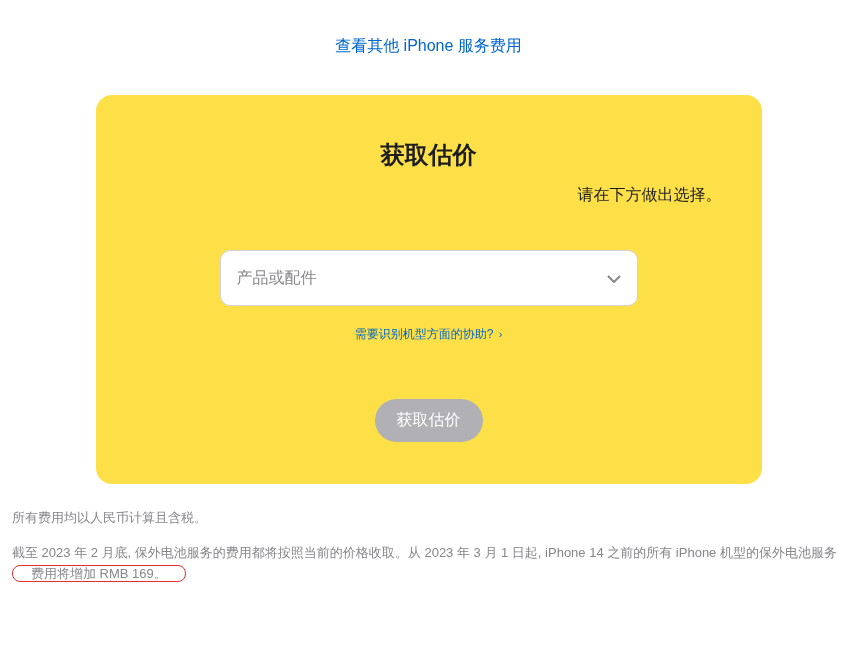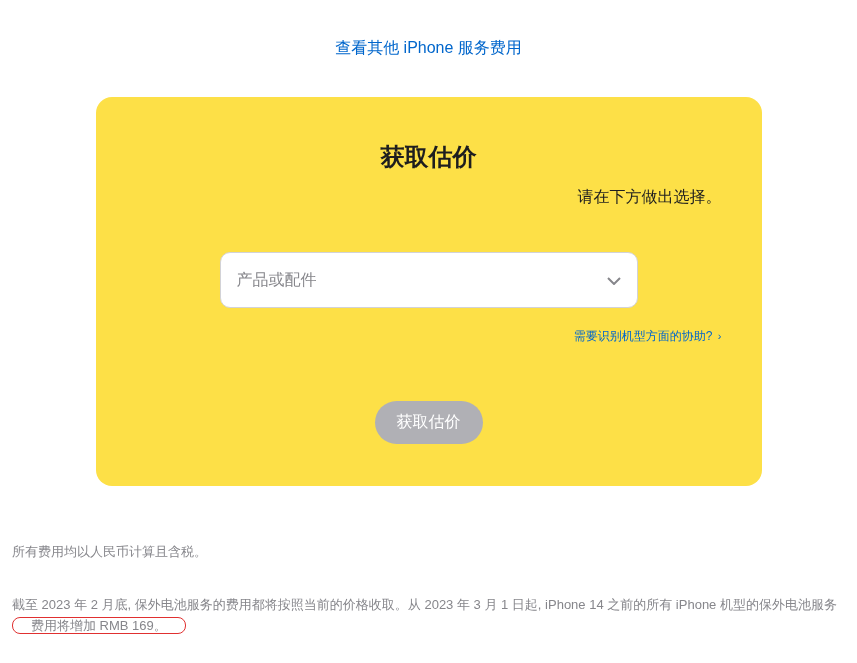--- a/index.html
+++ b/index.html
@@ -10,22 +10,23 @@
     body {
       font-family: -apple-system, BlinkMacSystemFont, "SF Pro Text", "Helvetica Neue", Arial, sans-serif;
       background: #ffffff;
       width: 857px;
       height: 663px;
       position: relative;
       overflow: hidden;
     }
     .top-link {
       text-align: center;
-      padding-top: 38px;
+      padding-top: 26px;
       padding-bottom: 38px;
+      margin-top: 10px;
     }
     .top-link a {
       color: #0066cc;
       font-size: 16px;
       text-decoration: none;
       cursor: pointer;
     }
     .card {
       width: 666px;
       margin: 0 auto;
@@ -72,21 +73,21 @@
       font-size: 14px;
     }
     .chevron svg {
       width: 14px;
       height: 8px;
       fill: none;
       stroke: #86868b;
       stroke-width: 2;
     }
     .help-link {
-      text-align: right;
+      text-align: center;
       margin-top: 6px;
       margin-bottom: 56px;
     }
     .help-link a {
       color: #0066cc;
       font-size: 12px;
       text-decoration: none;
       cursor: pointer;
     }
     .help-link .arrow {
@@ -106,21 +107,20 @@
       cursor: pointer;
     }
     .disclaimer {
       padding: 24px 12px 0 12px;
       color: #86868b;
       font-size: 13px;
       line-height: 1.6;
     }
     .disclaimer p {
       margin-bottom: 14px;
-      margin-top: 32px;
     }
     .highlight {
       border: 1.5px solid #e03030;
       border-radius: 8px;
       padding: 0 18px;
       display: inline;
     }
   </style>
 </head>
 <body>

